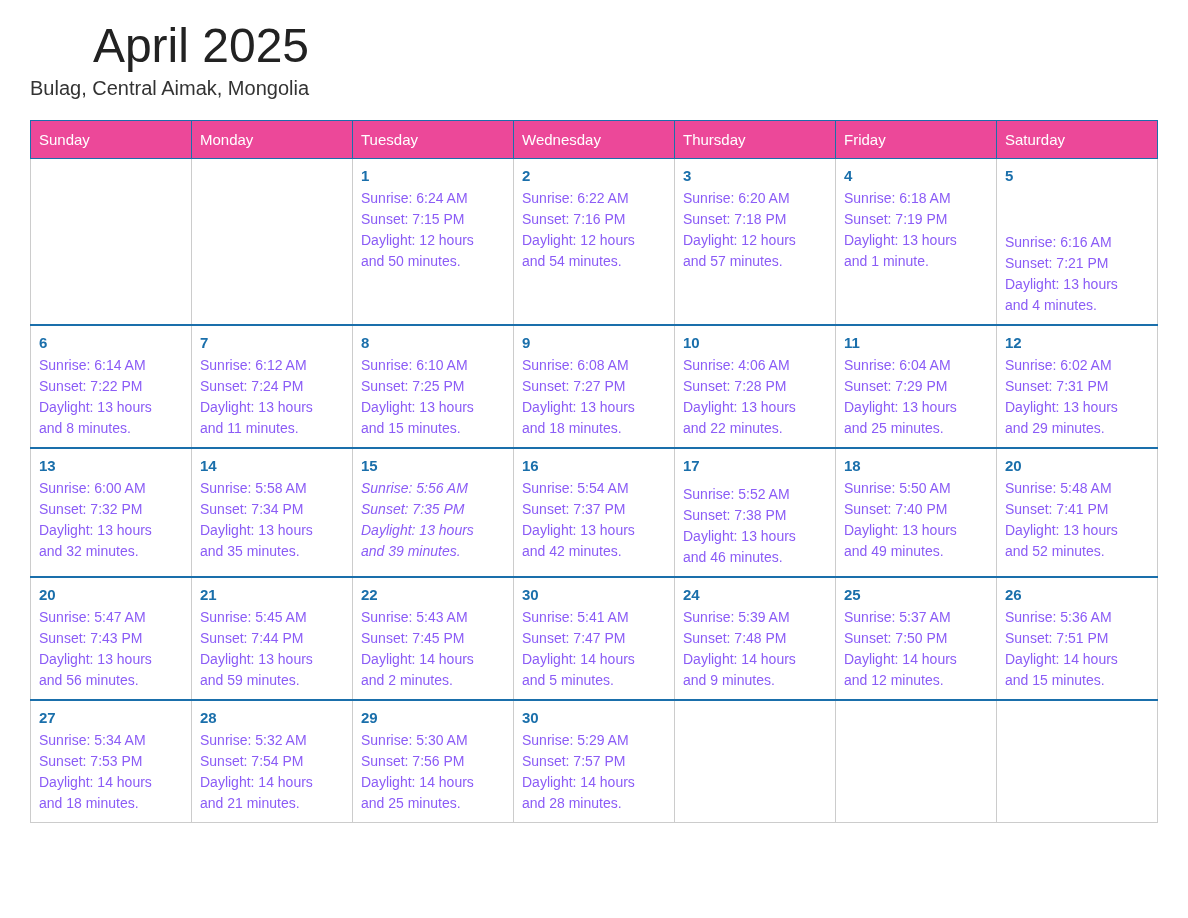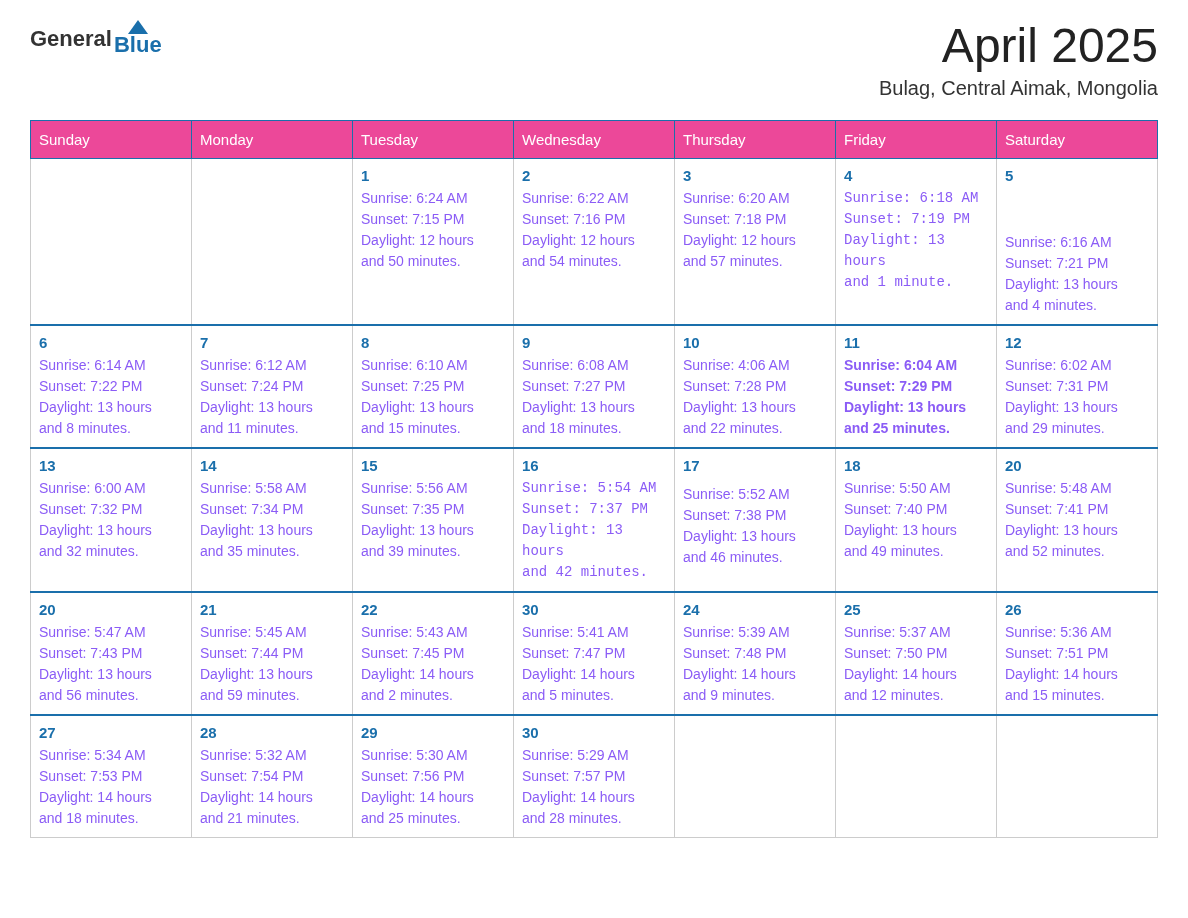--- a/index.html
+++ b/index.html
@@ -84,29 +84,20 @@
       background: #fff;
     }
     .row-divider td {
       border-top: 2px solid #1a6fab;
     }
   </style>
 </head>
 <body>
 
 <div class="header">
-  <div class="logo">
-    <div style="display:flex; align-items:center;">
-      <span class="logo-text-general">General</span>
-      <div style="display:flex; flex-direction:column; align-items:center; margin-left:2px;">
-        <div style="width:0; height:0; border-left:10px solid transparent; border-right:10px solid transparent; border-bottom:14px solid #1a6fab; margin-bottom:-2px;"></div>
-        <span class="logo-text-blue">Blue</span>
-      </div>
-    </div>
-  </div>
   <div class="title-section">
     <div class="month-title">April 2025</div>
     <div class="location-title">Bulag, Central Aimak, Mongolia</div>
   </div>
 </div>
 
 <table class="calendar-table">
   <thead>
     <tr>
     <th>Sunday</th>
@@ -138,21 +129,21 @@
         </td>
         <td>
           <span class="day-number">3</span>
           <div class="day-info" style="white-space: pre-line;">Sunrise: 6:20 AM
 Sunset: 7:18 PM
 Daylight: 12 hours
 and 57 minutes.</div>
         </td>
         <td>
           <span class="day-number">4</span>
-          <div class="day-info" style="white-space: pre-line; font-family: Liberation Mono, monospace;">Sunrise: 6:18 AM
+          <div class="day-info" style="white-space: pre-line;">Sunrise: 6:18 AM
 Sunset: 7:19 PM
 Daylight: 13 hours
 and 1 minute.</div>
         </td>
         <td>
           <span class="day-number">5</span>
           <div class="day-info" style="white-space: pre-line; margin-top: 48px;">Sunrise: 6:16 AM
 Sunset: 7:21 PM
 Daylight: 13 hours
 and 4 minutes.</div>
@@ -189,21 +180,21 @@
         </td>
         <td>
           <span class="day-number">10</span>
           <div class="day-info" style="white-space: pre-line;">Sunrise: 4:06 AM
 Sunset: 7:28 PM
 Daylight: 13 hours
 and 22 minutes.</div>
         </td>
         <td>
           <span class="day-number">11</span>
-          <div class="day-info" style="white-space: pre-line; font-weight: bold;">Sunrise: 6:04 AM
+          <div class="day-info" style="white-space: pre-line;">Sunrise: 6:04 AM
 Sunset: 7:29 PM
 Daylight: 13 hours
 and 25 minutes.</div>
         </td>
         <td>
           <span class="day-number">12</span>
           <div class="day-info" style="white-space: pre-line;">Sunrise: 6:02 AM
 Sunset: 7:31 PM
 Daylight: 13 hours
 and 29 minutes.</div>
@@ -219,28 +210,28 @@
         </td>
         <td>
           <span class="day-number">14</span>
           <div class="day-info" style="white-space: pre-line;">Sunrise: 5:58 AM
 Sunset: 7:34 PM
 Daylight: 13 hours
 and 35 minutes.</div>
         </td>
         <td>
           <span class="day-number">15</span>
-          <div class="day-info" style="white-space: pre-line;">Sunrise: 5:56 AM
+          <div class="day-info" style="white-space: pre-line; font-style: italic;">Sunrise: 5:56 AM
 Sunset: 7:35 PM
 Daylight: 13 hours
 and 39 minutes.</div>
         </td>
         <td>
           <span class="day-number">16</span>
-          <div class="day-info" style="white-space: pre-line; font-family: Liberation Mono, monospace;">Sunrise: 5:54 AM
+          <div class="day-info" style="white-space: pre-line;">Sunrise: 5:54 AM
 Sunset: 7:37 PM
 Daylight: 13 hours
 and 42 minutes.</div>
         </td>
         <td>
           <span class="day-number">17</span>
           <div class="day-info" style="white-space: pre-line; margin-top: 10px;">Sunrise: 5:52 AM
 Sunset: 7:38 PM
 Daylight: 13 hours
 and 46 minutes.</div>

